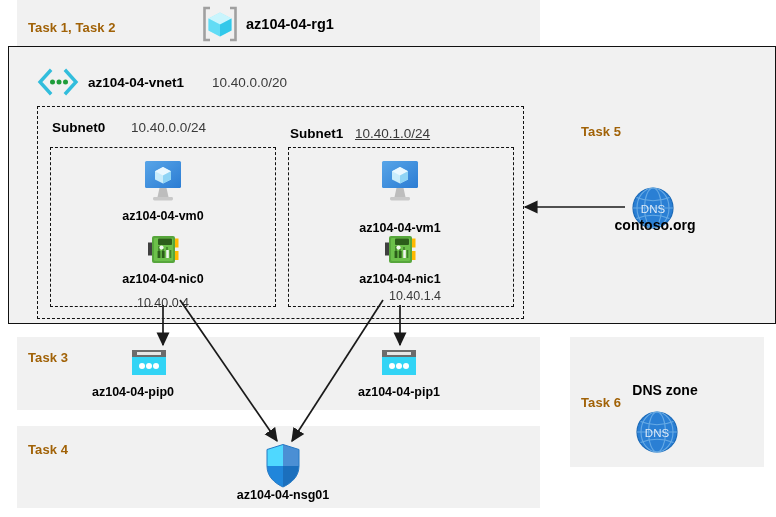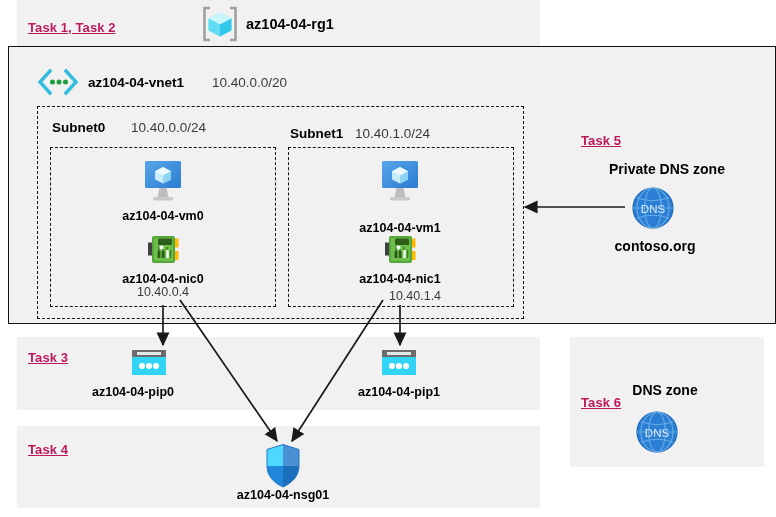--- a/index.html
+++ b/index.html
@@ -12,26 +12,25 @@
     width:776px;
     height:517px;
     background:#ffffff;
     overflow:hidden;
   }
 
   
   .panel{position:absolute;background:#f1f1f1;}
   .task-label{
     position:absolute;
-    color:#be185d;
+    color:#a16207;
     font-weight:bold;
     font-size:13px;
     letter-spacing:.1px;
     white-space:nowrap;
-    text-decoration:underline;
   }
   .bold-title{
     position:absolute;
     font-size:13.5px;
     color:#000;
     font-weight:bold;
     white-space:nowrap;
   }
   .node-label{
     position:absolute;
@@ -129,21 +128,21 @@
 
   <div class="bold-title" style="left:88px;top:75px;">az104-04-vnet1</div>
   <div style="position:absolute;left:212px;top:75px;font-size:13.5px;color:#3a3a3a;white-space:nowrap;">10.40.0.0/20</div>
 
   <div class="subnet-box" style="left:37px;top:106px;width:487px;height:213px;"></div>
 
   <div class="bold-title" style="left:52px;top:120px;">Subnet0</div>
   <div style="position:absolute;left:116px;top:120px;font-size:13.5px;color:#3a3a3a;white-space:nowrap;margin-left:15px;">10.40.0.0/24</div>
 
   <div class="bold-title" style="left:290px;top:126px;">Subnet1</div>
-  <div style="position:absolute;left:355px;top:126px;font-size:13.5px;color:#3a3a3a;white-space:nowrap;">10.40.1.0/24</div>
+  <div style="position:absolute;left:355px;top:126px;font-size:13.5px;color:#3a3a3a;white-space:nowrap;text-decoration:underline;">10.40.1.0/24</div>
 
   <div class="vm-box" style="left:50px;top:147px;width:226px;height:160px;"></div>
 
   <div class="vm-box" style="left:288px;top:147px;width:226px;height:160px;"></div>
 
   <div class="icon" style="left:163px;top:159px;">
     <svg width="52" height="46" viewBox="0 0 52 46">
       <defs>
         <linearGradient id="vmg0" x1="0" y1="0" x2="1" y2="1">
           <stop offset="0" stop-color="#58a5e8"></stop>
@@ -169,21 +168,21 @@
       <rect x="11" y="5" width="19" height="23" rx="1.2" fill="#6cc04a"></rect>
       <rect x="15" y="5.5" width="14" height="6.5" rx="1" fill="#2c5e1a"></rect>
       <path d="M16 13 L16 25 M20 16 L20 25 M24 14 L24 25 M27.5 17 L27.5 25" stroke="#3f7e28" stroke-width="1.6" fill="none"></path>
       <rect x="14.6" y="18" width="2.8" height="7" fill="#2c5e1a"></rect>
       <rect x="18.8" y="18" width="2.8" height="7" fill="#2c5e1a"></rect>
       <rect x="23.2" y="17" width="2.6" height="8" fill="#f1f7ee"></rect>
       <circle cx="18.5" cy="14.6" r="2.1" fill="#f3f9f0"></circle>
     </svg>
   </div>
   <div class="node-label" style="left:163px;top:272px;">az104-04-nic0</div>
-  <div class="node-sub" style="left:163px;top:285px;">10.40.0.4</div>
+  <div class="node-sub" style="left:163px;top:296px;">10.40.0.4</div>
 
   <div class="icon" style="left:400px;top:159px;">
     <svg width="52" height="46" viewBox="0 0 52 46">
       <defs>
         <linearGradient id="vmg1" x1="0" y1="0" x2="1" y2="1">
           <stop offset="0" stop-color="#58a5e8"></stop>
             <stop offset="1" stop-color="#2b7cd3"></stop>
         </linearGradient>
       </defs>
       <rect x="8" y="2" width="36" height="27" rx="1.5" fill="url(#vmg1)"></rect>
@@ -256,38 +255,37 @@
         <rect x="20" y="1" width="16" height="22" fill="#4b8fd4"></rect>
         <rect x="4" y="23" width="16" height="22" fill="#2086db"></rect>
         <rect x="20" y="23" width="16" height="22" fill="#1b6fbd"></rect>
       </g>
       <path d="M20 1.5 L36 6.5 L36 23 C36 33.5 28.5 40 20 44 C11.5 40 4 33.5 4 23 L4 6.5 Z" fill="none" stroke="#2579c4" stroke-width="1"></path>
     </svg>
   </div>
   <div class="node-label" style="left:283px;top:488px;">az104-04-nsg01</div>
 
   <div class="panel" style="left:570px;top:122px;width:194px;height:130px;"></div>
-  <div class="task-label" style="left:581px;top:133px;">Task 5</div>
-  <div class="bold-title" style="left:667px;top:161px;transform:translateX(-50%);font-size:14px;">Private DNS zone</div>
+  <div class="task-label" style="left:581px;top:124px;">Task 5</div>
 
   <div class="icon" style="left:653px;top:185px;">
     <svg width="46" height="46" viewBox="0 0 46 46">
       <circle cx="23" cy="23" r="20" fill="#2a7fd4"></circle>
       <circle cx="23" cy="23" r="20" fill="none" stroke="#1b6ab8" stroke-width="1.2"></circle>
       <g stroke="#72b2e8" stroke-width="1.1" fill="none" opacity="0.85">
         <ellipse cx="23" cy="23" rx="8.5" ry="20"></ellipse>
         <ellipse cx="23" cy="23" rx="16" ry="20"></ellipse>
         <line x1="3" y1="23" x2="43" y2="23"></line>
         <path d="M6.5 12.5 Q23 19 39.5 12.5"></path>
         <path d="M6.5 33.5 Q23 27 39.5 33.5"></path>
       </g>
       <text x="23" y="27.5" font-family="Liberation Sans, sans-serif" font-size="11.5" fill="#dce9f7" text-anchor="middle" font-weight="normal">DNS</text>
     </svg>
   </div>
-  <div class="node-label" style="left:655px;top:238px;font-size:14px;">contoso.org</div>
+  <div class="node-label" style="left:655px;top:217px;font-size:14px;">contoso.org</div>
 
   <div class="panel" style="left:570px;top:337px;width:194px;height:130px;"></div>
   <div class="task-label" style="left:581px;top:348px;margin-top:47px;">Task 6</div>
   <div class="bold-title" style="left:665px;top:382px;transform:translateX(-50%);font-size:14px;">DNS zone</div>
 
   <div class="icon" style="left:657px;top:409px;">
     <svg width="46" height="46" viewBox="0 0 46 46">
       <circle cx="23" cy="23" r="20" fill="#2a7fd4"></circle>
       <circle cx="23" cy="23" r="20" fill="none" stroke="#1b6ab8" stroke-width="1.2"></circle>
       <g stroke="#72b2e8" stroke-width="1.1" fill="none" opacity="0.85">

